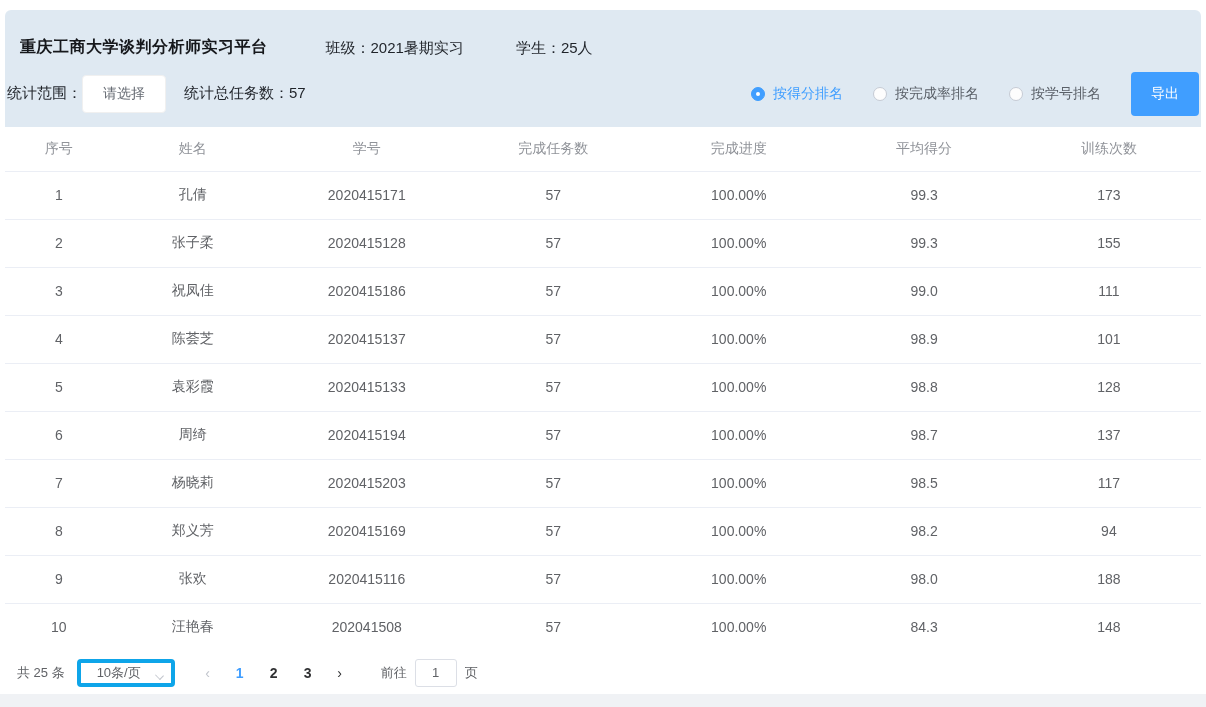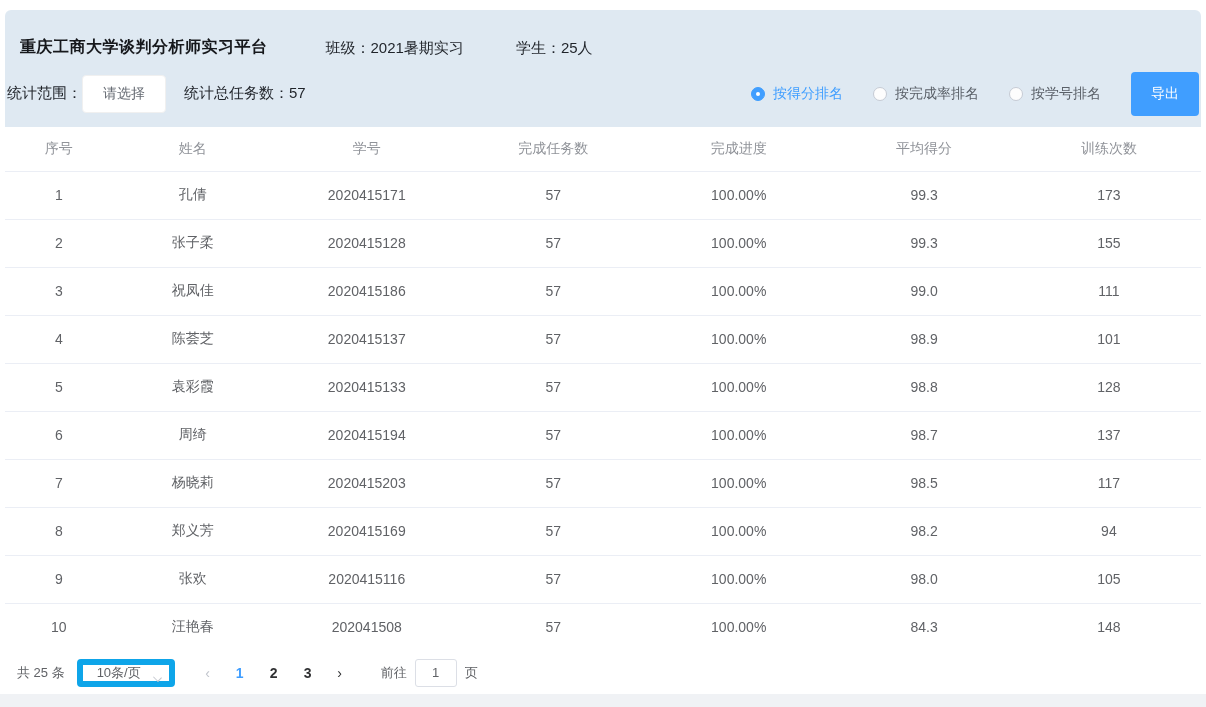--- a/index.html
+++ b/index.html
@@ -68,21 +68,21 @@
     border-top: 1px solid #ebeef5;
   }
 
   
   .pager-bar {
     height: 43px; display: flex; align-items: center;
     padding: 0 12px; background: #ffffff; font-size: 13px; color: #606266;
   }
   .pager-total { margin-right: 12px; white-space: nowrap; }
   .size-select {
-    width: 98px; height: 28px; border: 6px solid #0ea5e9; border-radius: 4px;
+    width: 98px; height: 28px; border: 4px solid #0ea5e9; border-radius: 4px;
     background: #ffffff; display: flex; align-items: center; justify-content: center;
     color: #606266; cursor: pointer; position: relative; padding-right: 14px;
   }
   .size-chevron {
     position: absolute; right: 8px; top: 9px;
     width: 7px; height: 7px; border-right: 1px solid #c0c4cc; border-bottom: 1px solid #c0c4cc;
     transform: rotate(45deg) scaleY(.8);
   }
   .pager-nav { display: flex; align-items: center; margin-left: 18px; }
   .pager-arrow {
@@ -234,21 +234,21 @@
             <td>98.2</td>
             <td>94</td>
           </tr>
           <tr>
             <td>9</td>
             <td>张欢</td>
             <td>2020415116</td>
             <td>57</td>
             <td>100.00%</td>
             <td>98.0</td>
-            <td>105</td>
+            <td>188</td>
           </tr>
           <tr>
             <td>10</td>
             <td>汪艳春</td>
             <td>202041508</td>
             <td>57</td>
             <td>100.00%</td>
             <td>84.3</td>
             <td>148</td>
           </tr>

